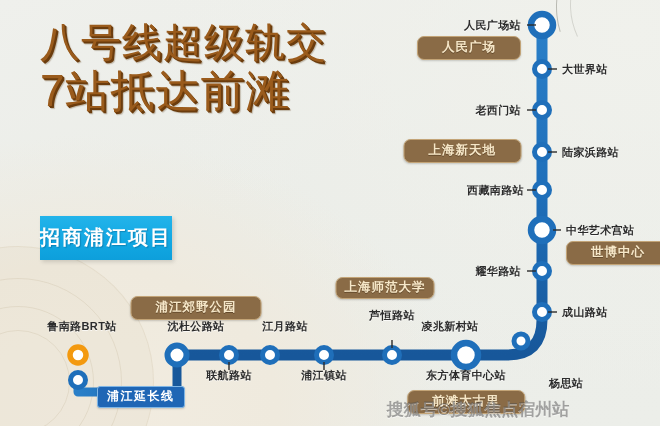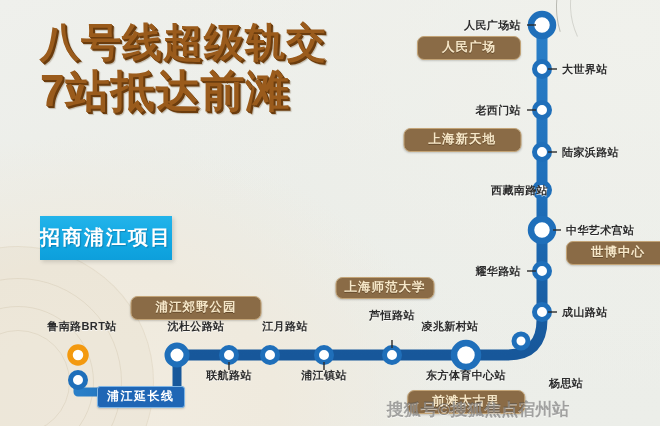--- a/index.html
+++ b/index.html
@@ -31,21 +31,21 @@
   .arc2 {
     position:absolute; right:-60px; top:-70px; width:150px; height:150px;
     border-radius:50%; border:1px solid rgba(150,150,140,.30);
     border-right-color:transparent; border-bottom-color:transparent;
     transform:rotate(20deg);
   }
 
   
   #headline { position:absolute; left:40px; top:22px; }
   .hl {
-    font-weight:bold; color:#9a5b1c;
+    font-weight:normal; color:#9a5b1c;
     letter-spacing:1px; line-height:1.02; white-space:nowrap;
     text-shadow:
       2px 2px 0 #6b3c0d,
       1px 1px 0 #7d470f,
       3px 3px 1px rgba(80,45,8,.28);
   }
   .hl1 { font-size:40px; }
   .hl2 { font-size:44px; margin-top:6px; }
 
   
@@ -193,36 +193,36 @@
       <line x1="392" y1="340" x2="392" y2="348"></line>
       <line x1="324" y1="362" x2="324" y2="370"></line>
       <line x1="229" y1="362" x2="229" y2="370"></line>
     </g>
   </svg>
 
   <div class="st-lbl l" style="left:521px;top:25px;">人民广场站</div>
   <div class="st-lbl r" style="left:562px;top:69px;">大世界站</div>
   <div class="st-lbl l" style="left:521px;top:110px;">老西门站</div>
   <div class="st-lbl r" style="left:562px;top:152px;">陆家浜路站</div>
-  <div class="st-lbl l" style="left:548px;top:190px;padding-left:16px;">西藏南路站</div>
+  <div class="st-lbl l" style="left:524px;top:190px;padding-left:16px;">西藏南路站</div>
   <div class="st-lbl r" style="left:566px;top:230px;">中华艺术宫站</div>
   <div class="st-lbl l" style="left:521px;top:271px;">耀华路站</div>
   <div class="st-lbl r" style="left:562px;top:312px;">成山路站</div>
   <div class="st-lbl r" style="left:549px;top:383px;">杨思站</div>
   <div class="st-lbl c" style="left:466px;top:368px;">东方体育中心站</div>
   <div class="st-lbl c" style="left:450px;top:319px;">凌兆新村站</div>
   <div class="st-lbl c" style="left:392px;top:308px;">芦恒路站</div>
   <div class="st-lbl c" style="left:324px;top:368px;">浦江镇站</div>
   <div class="st-lbl c" style="left:285px;top:319px;">江月路站</div>
   <div class="st-lbl c" style="left:229px;top:368px;">联航路站</div>
   <div class="st-lbl c" style="left:196px;top:319px;">沈杜公路站</div>
   <div class="st-lbl c" style="left:82px;top:319px;">鲁南路BRT站</div>
 
   <div class="badge l" style="left:521px;top:36px;">人民广场</div>
-  <div class="badge l" style="left:521px;top:128px;">上海新天地</div>
+  <div class="badge l" style="left:521px;top:139px;">上海新天地</div>
   <div class="badge" style="left:566px;top:241px;">世博中心</div>
 
   <div class="badge c two" style="left:385px;top:277px;">
     <span>上海师范大学</span>
   </div>
 
   <div class="badge c" style="left:466px;top:390px;">前滩太古里</div>
   <div class="badge c" style="left:196px;top:296px;">浦江郊野公园</div>
 
   <div id="branch-label">浦江延长线</div>

